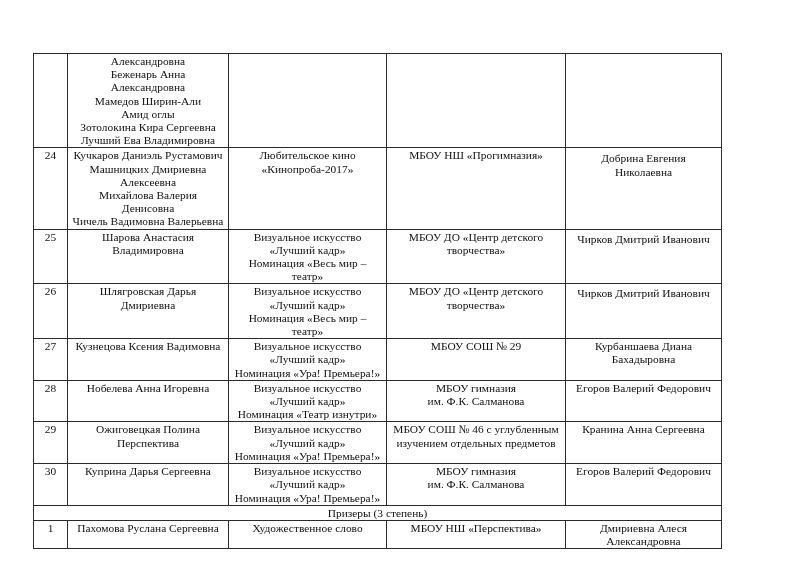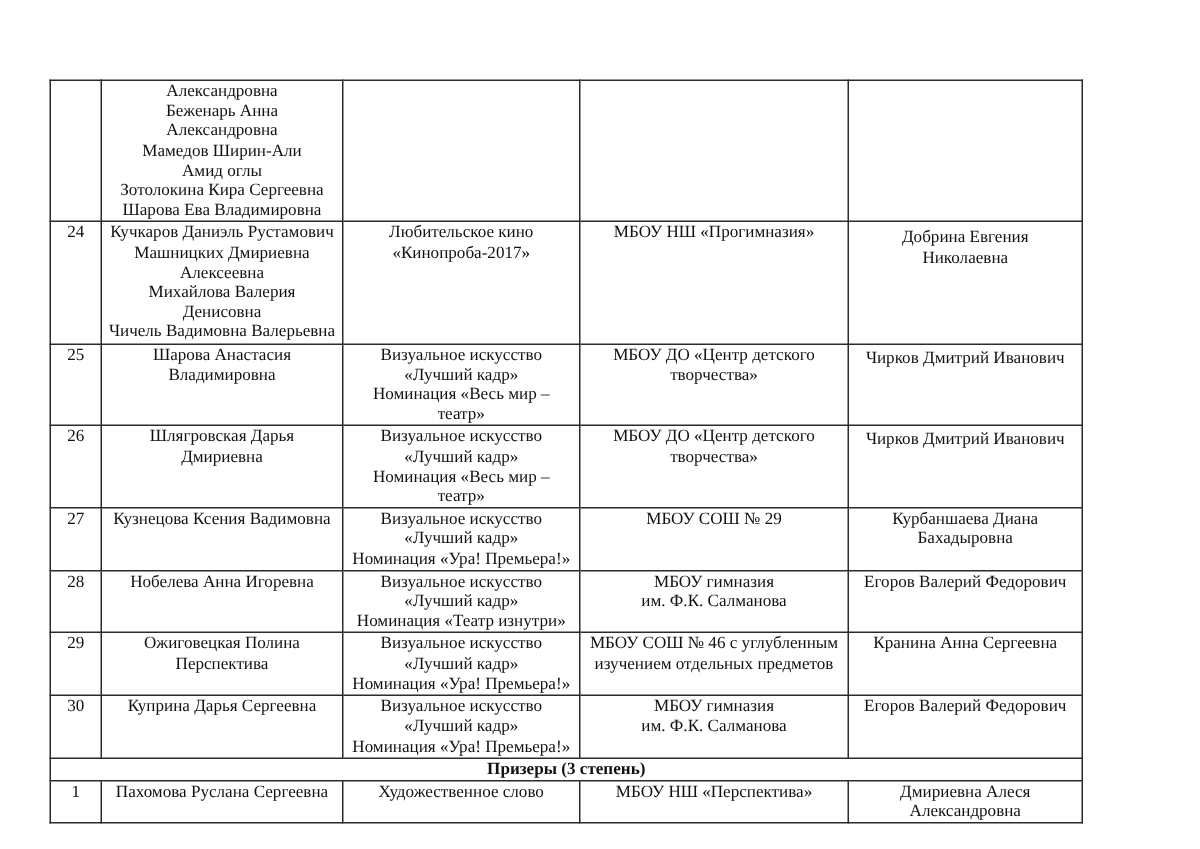--- a/index.html
+++ b/index.html
@@ -34,21 +34,21 @@
   table.results td {
     border: 1.4px solid #2b2b2b;
     vertical-align: top;
     text-align: center;
     padding: 1px 3px 0 3px;
     overflow: hidden;
   }
   td.num { text-align: center; }
   td.valign-mid { vertical-align: middle; }
   td.section {
-    font-weight: bold;
+    font-weight: normal;
     text-align: center;
     padding: 0 3px;
   }
   .line { display: block; white-space: nowrap; }
 </style>
 </head>
 <body>
 
 <div class="page">
   <table class="results">
@@ -63,21 +63,21 @@
 
       <tr style="height:93px">
         <td class="num"></td>
         <td>
           <span class="line">Александровна</span>
           <span class="line">Беженарь Анна</span>
           <span class="line">Александровна</span>
           <span class="line">Мамедов Ширин-Али</span>
           <span class="line">Амид оглы</span>
           <span class="line">Зотолокина Кира Сергеевна</span>
-          <span class="line">Шарова Ева Владимировна</span>
+          <span class="line">Лучший Ева Владимировна</span>
         </td>
         <td></td>
         <td></td>
         <td></td>
       </tr>
 
       <tr style="height:79px">
         <td class="num">24</td>
         <td>
           <span class="line">Кучкаров Даниэль Рустамович</span>

